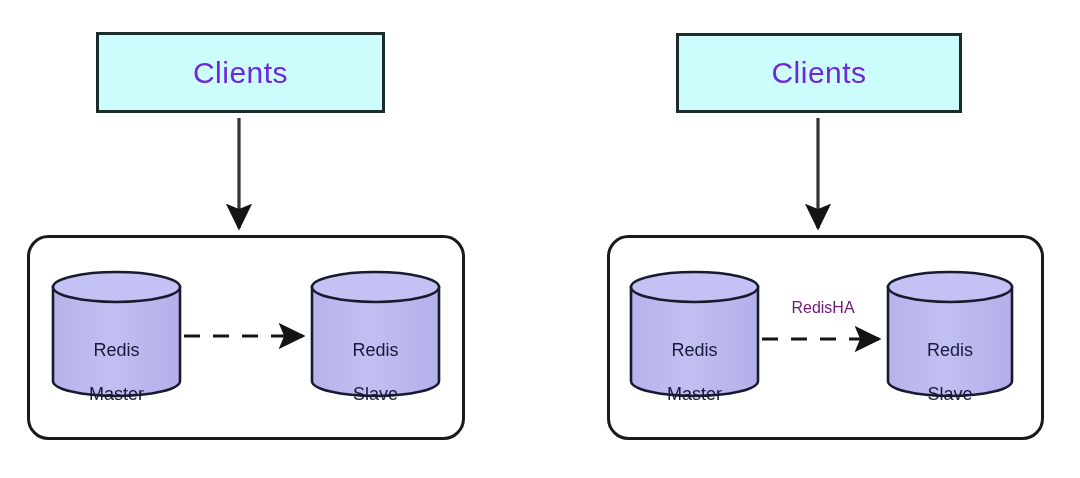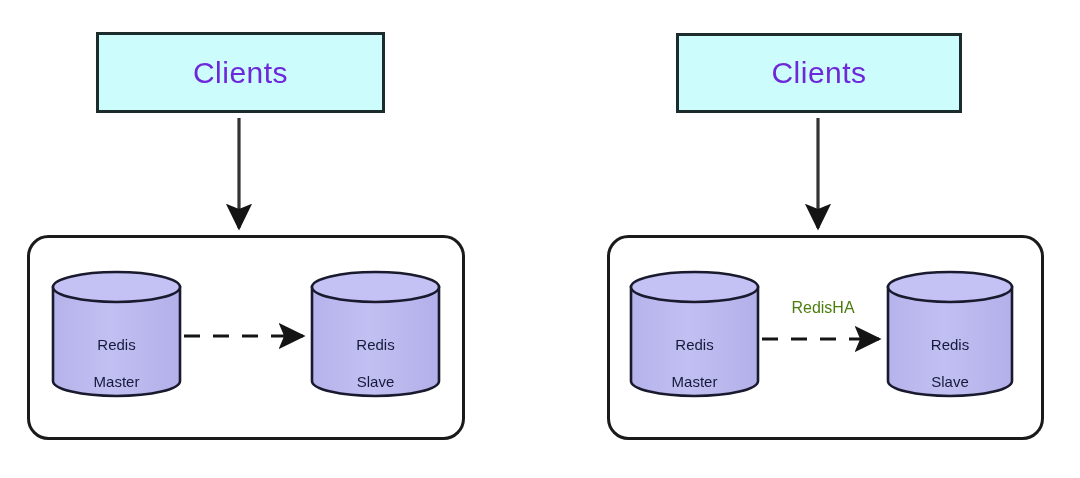--- a/index.html
+++ b/index.html
@@ -37,30 +37,30 @@
     color: #6d28d9;
     letter-spacing: 0.5px;
     line-height: 1;
     font-family: "Liberation Sans", sans-serif;
   }
   
   .db-label {
     position: absolute;
     text-align: center;
     color: #151a3a;
-    font-size: 15px;
+    font-size: 18px;
     line-height: 1.22;
     font-family: "Liberation Sans", sans-serif;
     white-space: pre-line;
     pointer-events: none;
   }
   .edge-label {
     position: absolute;
     text-align: center;
-    color: #4d7c0f;
+    color: #701a75;
     font-size: 16px;
     line-height: 1;
     font-family: "Liberation Sans", sans-serif;
     white-space: nowrap;
   }
 </style>
 </head>
 <body>
 
 <div id="canvas">

